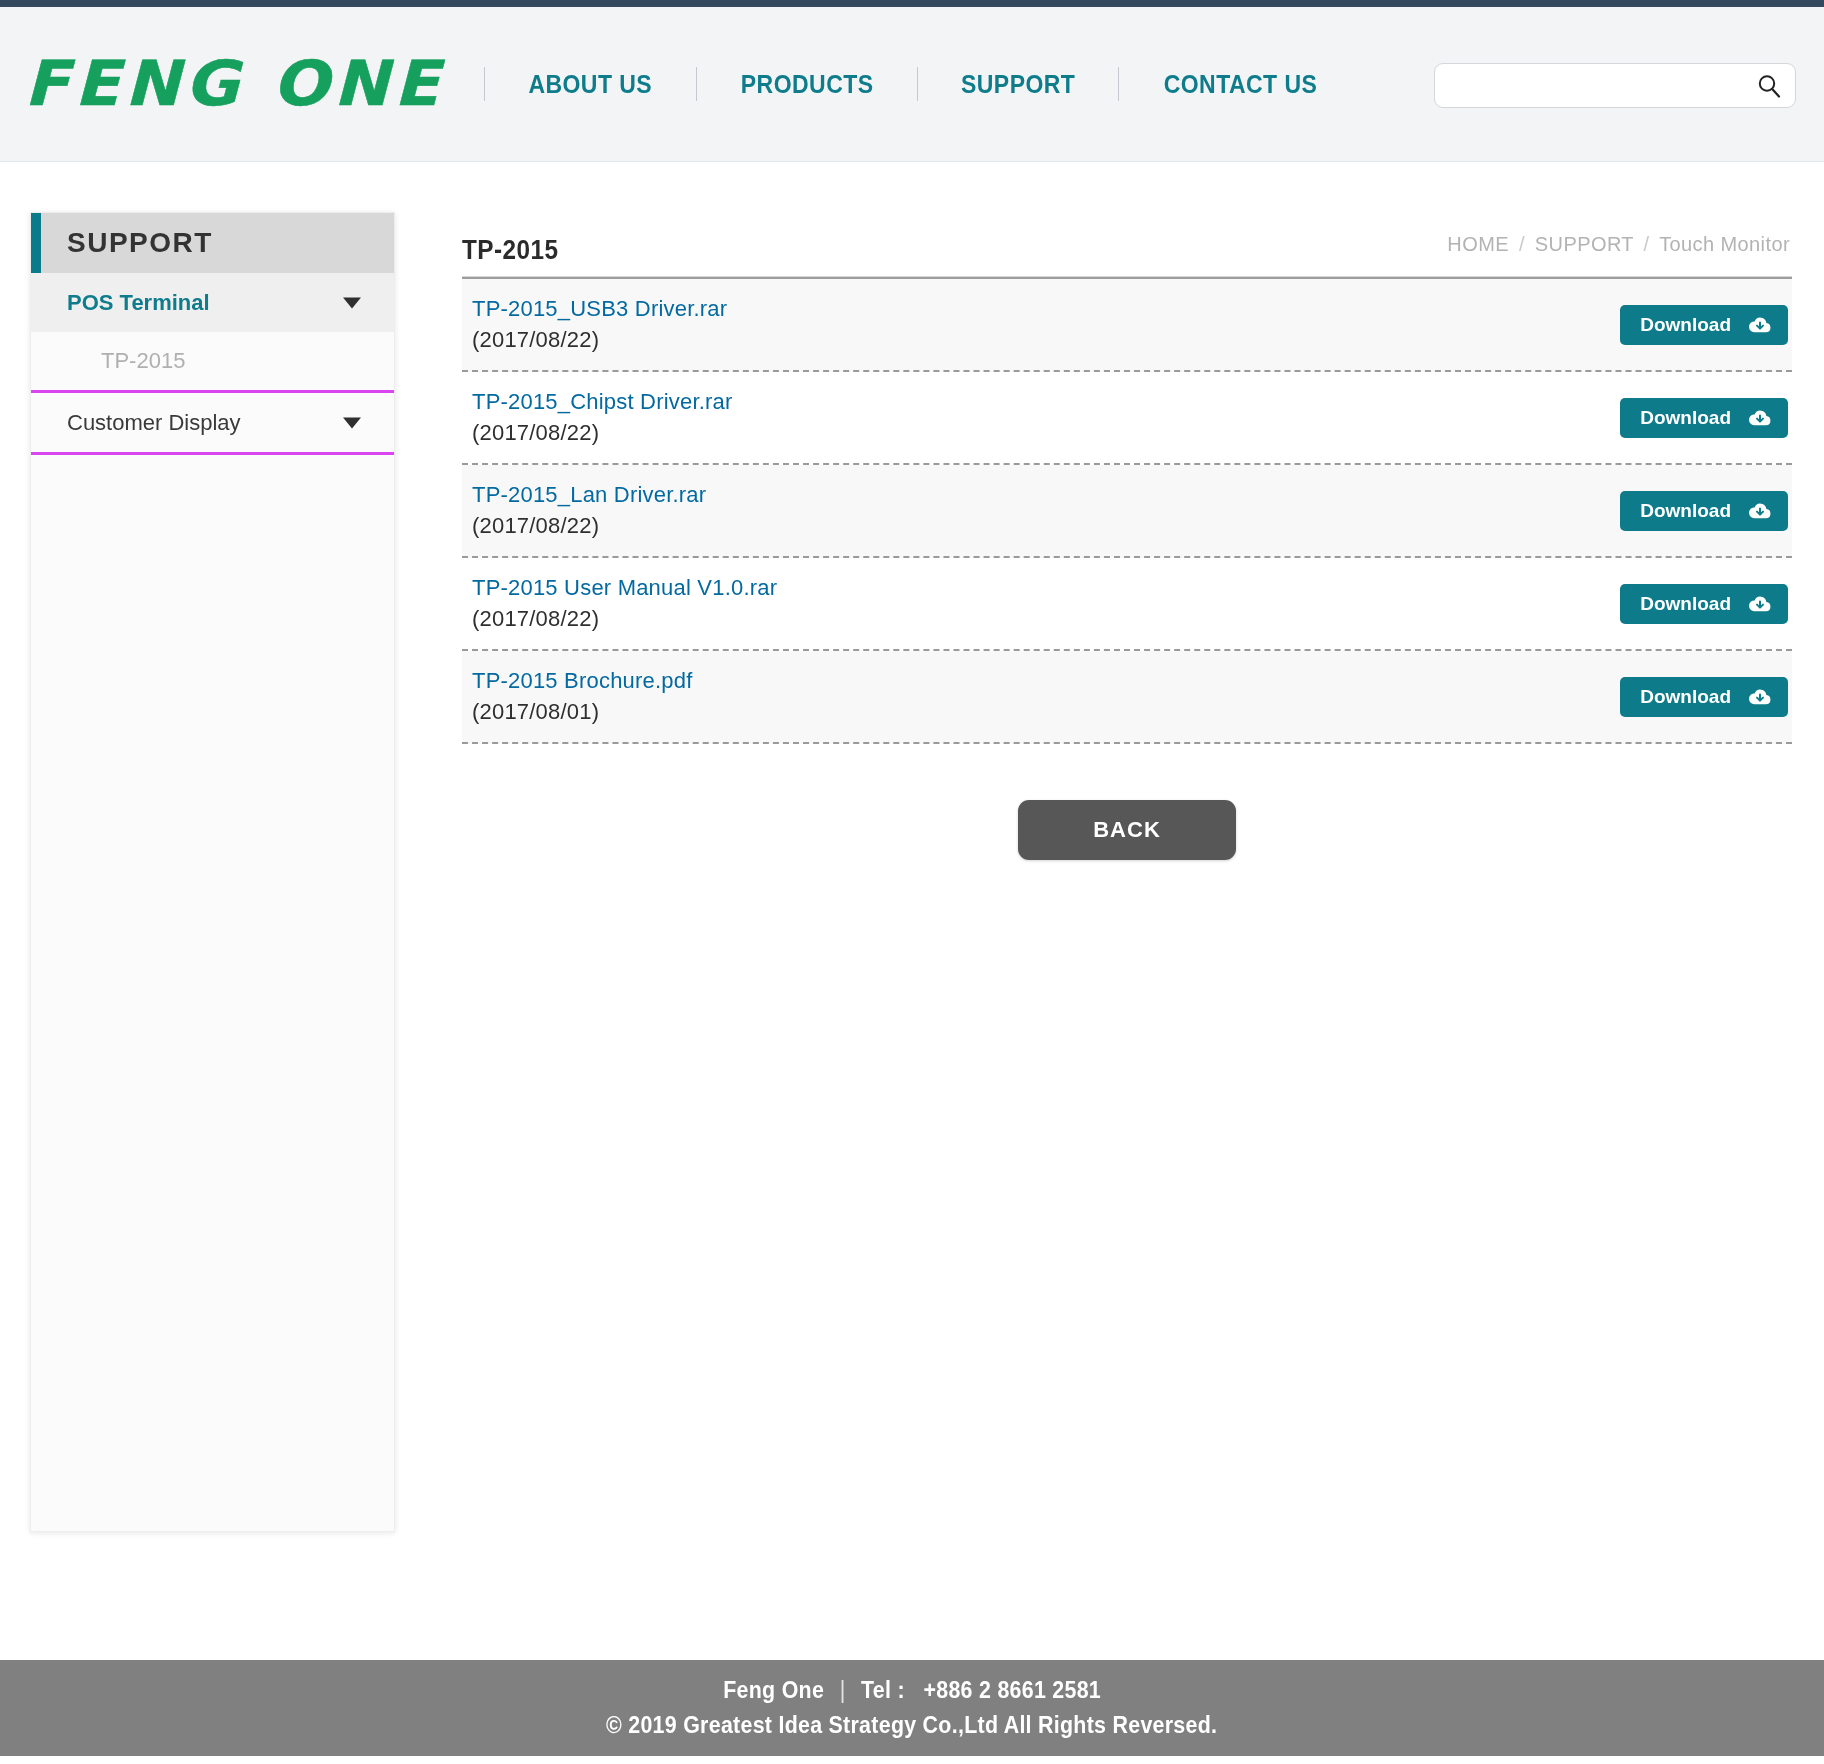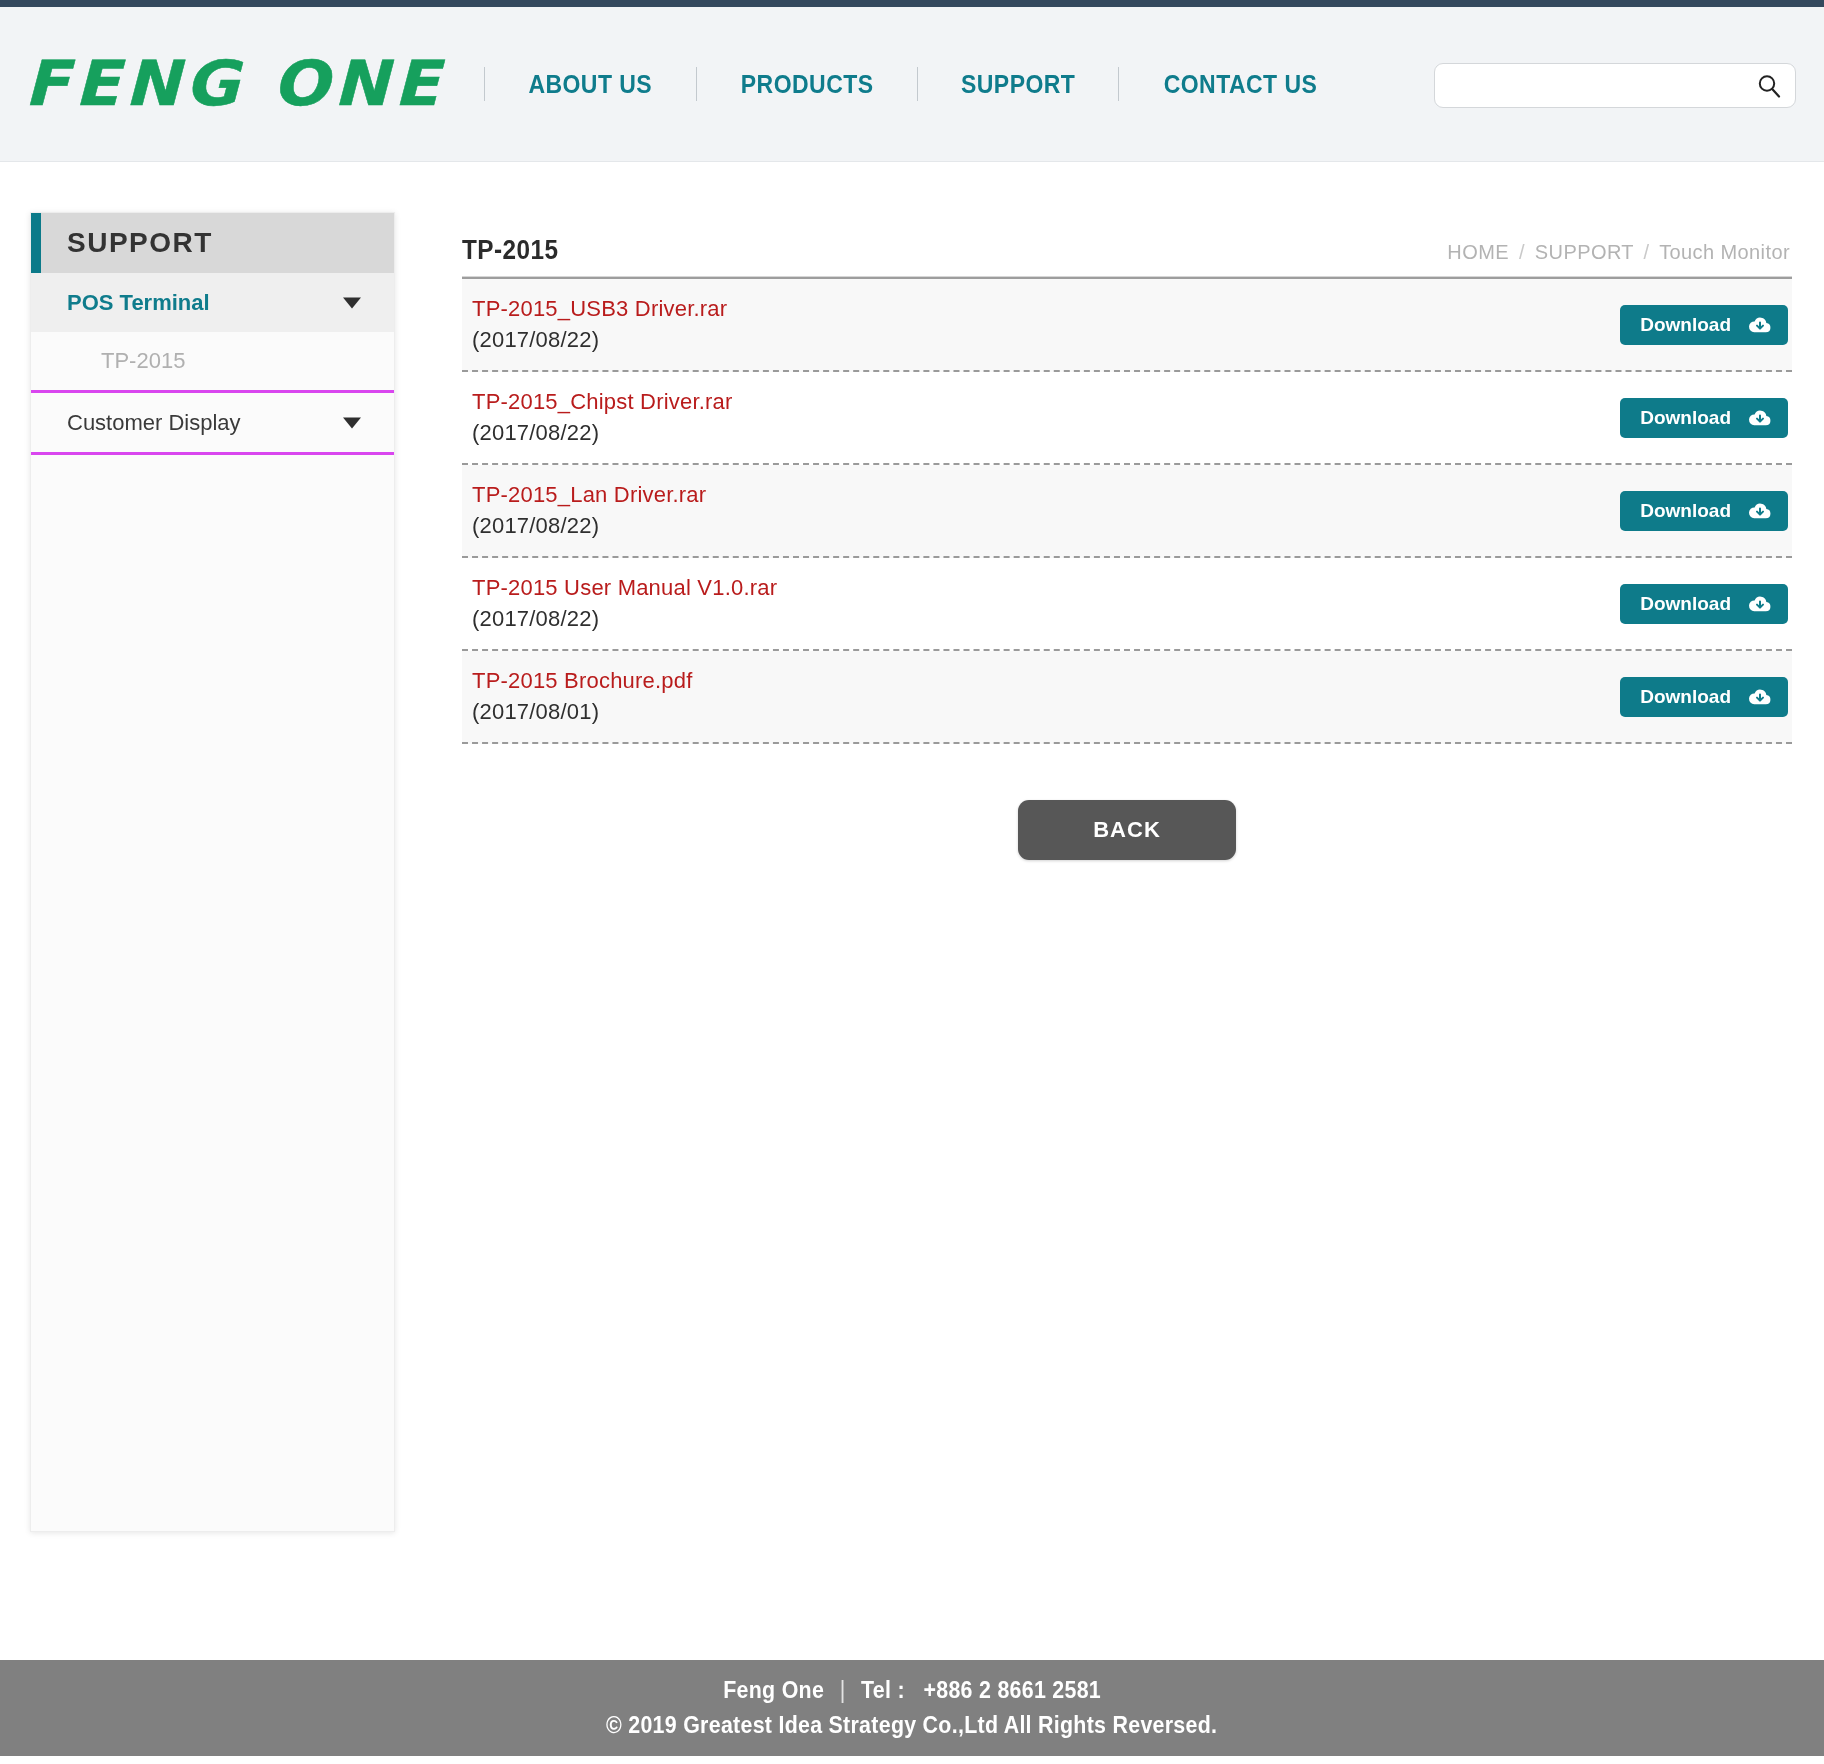--- a/index.html
+++ b/index.html
@@ -206,21 +206,21 @@
     font-size: 27px;
     font-weight: bold;
     color: #2b2b2b;
     letter-spacing: 0.5px;
     transform: scaleX(0.9);
     transform-origin: left bottom;
   }
   .breadcrumb {
     position: absolute;
     right: 2px;
-    bottom: 12px;
+    bottom: 20px;
     font-size: 20px;
     color: #b3b3b3;
     letter-spacing: 0.4px;
     white-space: nowrap;
   }
   .breadcrumb .crumb { cursor: pointer; }
   .breadcrumb .sep { padding: 0 4px; color: #c9c9c9; }
   .breadcrumb .current { color: #b3b3b3; }
 
   .title-rule {
@@ -246,21 +246,21 @@
   .file-row.alt { background: #f8f8f8; }
 
   .file-info {
     display: flex;
     flex-direction: column;
     justify-content: center;
     gap: 5px;
   }
   .file-name {
     font-size: 22px;
-    color: #b91c1c;
+    color: #0369a1;
     letter-spacing: 0.2px;
   }
   .file-date {
     font-size: 22px;
     color: #2f2f2f;
     letter-spacing: 0.2px;
   }
 
   .dl-btn {
     display: inline-flex;

